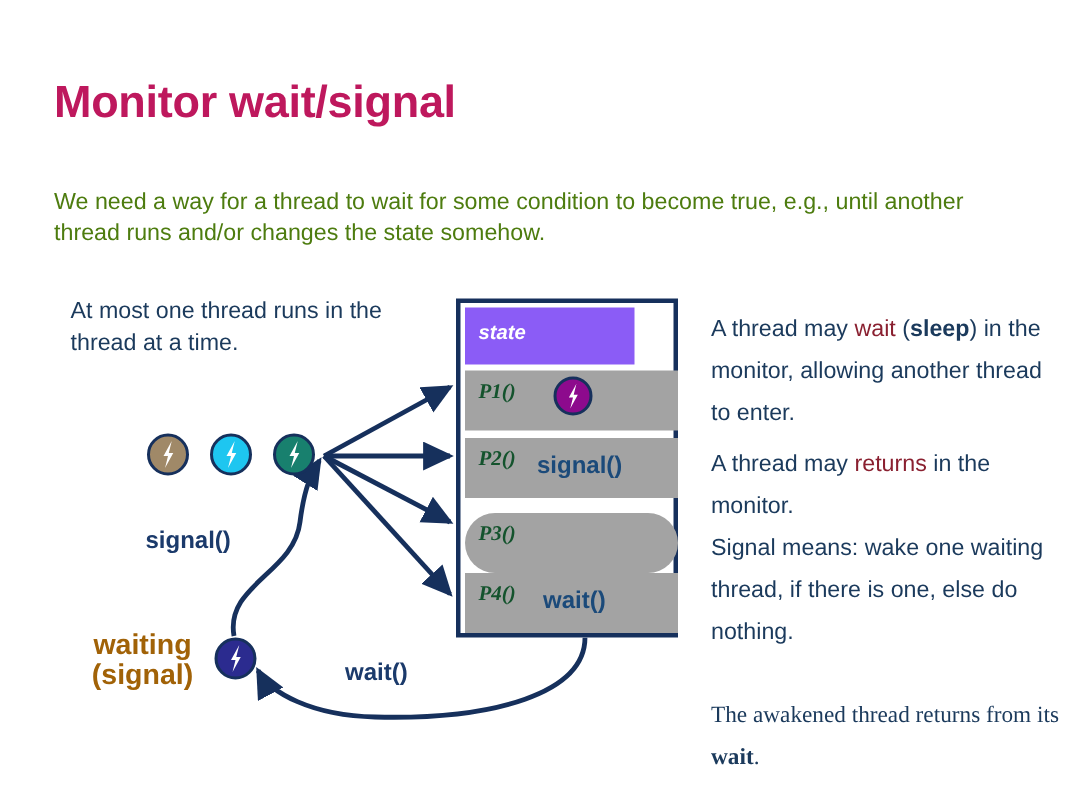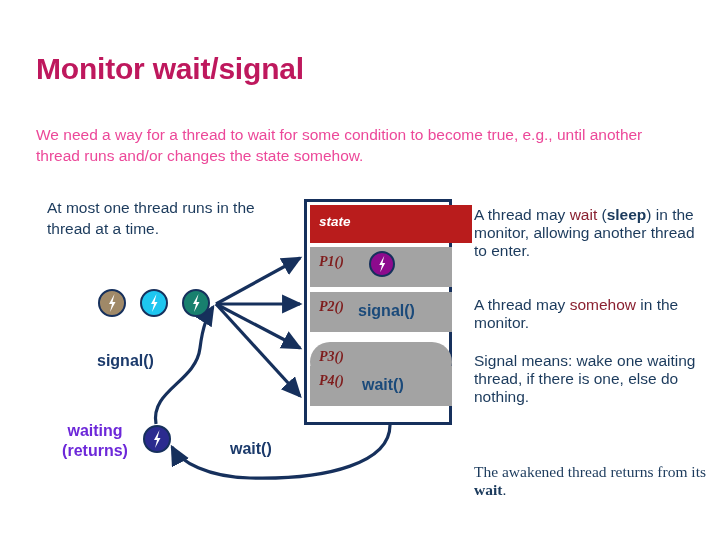--- a/index.html
+++ b/index.html
@@ -29,21 +29,21 @@
   }
 
   
   #intro-text {
     position: absolute;
     left: 36px;
     top: 124px;
     width: 650px;
     font-size: 15.5px;
     line-height: 21px;
-    color: #ec4899;
+    color: #4d7c0f;
   }
 
   
   #left-caption {
     position: absolute;
     left: 47px;
     top: 197px;
     width: 250px;
     font-size: 15.5px;
     line-height: 21px;
@@ -58,23 +58,23 @@
     width: 148px;
     height: 226px;
     border: 3px solid #16305c;
     background: #ffffff;
     box-sizing: border-box;
   }
   .monitor-header {
     position: absolute;
     left: 3px;
     top: 3px;
-    width: 162px;
+    width: 113px;
     height: 38px;
-    background: #b91c1c;
+    background: #8b5cf6;
     box-sizing: border-box;
   }
   .monitor-header-label {
     position: absolute;
     left: 9px;
     top: 9px;
     font-size: 13.5px;
     font-style: italic;
     font-weight: bold;
     color: #ffffff;
@@ -83,30 +83,30 @@
     position: absolute;
     left: 3px;
     width: 142px;
     height: 40px;
     background: #a3a3a3;
     box-sizing: border-box;
   }
   .row-p1 { top: 45px; }
   .row-p2 { top: 90px; padding-left: 20px; }
   .row-p3 { top: 140px; border-radius: 20px; }
-  .row-p4 { top: 164px; padding-left: 16px; }
+  .row-p4 { top: 180px; padding-left: 16px; }
   .row-label {
     position: absolute;
     left: 9px;
     top: 7px;
     font-family: "Liberation Serif", serif;
     font-style: italic;
     font-weight: bold;
     font-size: 14px;
-    color: #7f1d1d;
+    color: #14532d;
   }
   .row-call {
     position: absolute;
     left: 48px;
     top: 10px;
     font-size: 16px;
     font-weight: bold;
     color: #1b4a7a;
     white-space: nowrap;
   }
@@ -164,32 +164,32 @@
     font-size: 16px;
     font-weight: bold;
     color: #1b3a6b;
     white-space: nowrap;
   }
   #label-waiting-blocked {
     position: absolute;
     left: 45px;
     top: 421px;
     width: 100px;
-    font-size: 16px;
+    font-size: 19px;
     font-weight: bold;
     line-height: 20px;
-    color: #6d28d9;
+    color: #a16207;
     text-align: center;
   }
 
   
   .note-block {
     position: absolute;
     font-size: 15.5px;
-    line-height: 18px;
+    line-height: 28px;
     color: #1b3a5c;
     width: 232px;
   }
   #note-wait    { left: 474px; top: 206px; }
   #note-signal  { left: 474px; top: 296px; }
   #note-meaning { left: 474px; top: 352px; }
   #note-awakened{ left: 474px; top: 463px; font-family: Liberation Serif, serif; }
 
   .kw-red { color: #8a2030; }
   .kw-bold { font-weight: bold; color: #1b3a5c; }
@@ -281,28 +281,28 @@
     <svg viewBox="0 0 24 24">
         <path d="M14.5 3 L9 13 L12 13 L10 21 L15.5 11 L12.5 11 Z" fill="#ffffff"></path>
       </svg>
   </span>
 </div>
 
 <div id="label-signal-arrow">signal()</div>
 <div id="label-wait-arrow">wait()</div>
 <div id="label-waiting-blocked">
   <span>waiting</span><br>
-  <span>(returns)</span>
+  <span>(signal)</span>
 </div>
 
 <div class="note-block" id="note-wait">
   <span>A thread may </span><span class="kw-red">wait</span><span> (</span><span class="kw-bold">sleep</span><span>) in the monitor, allowing another thread to enter.</span>
 </div>
 
 <div class="note-block" id="note-signal">
-  <span>A thread may </span><span class="kw-red">somehow</span><span> in the monitor.</span>
+  <span>A thread may </span><span class="kw-red">returns</span><span> in the monitor.</span>
 </div>
 
 <div class="note-block" id="note-meaning">Signal means: wake one waiting thread, if there is one, else do nothing.</div>
 
 <div class="note-block" id="note-awakened">
   <span>The awakened thread returns from its </span><span class="kw-bold">wait</span><span>.</span>
 </div>
 
 </body></html>

